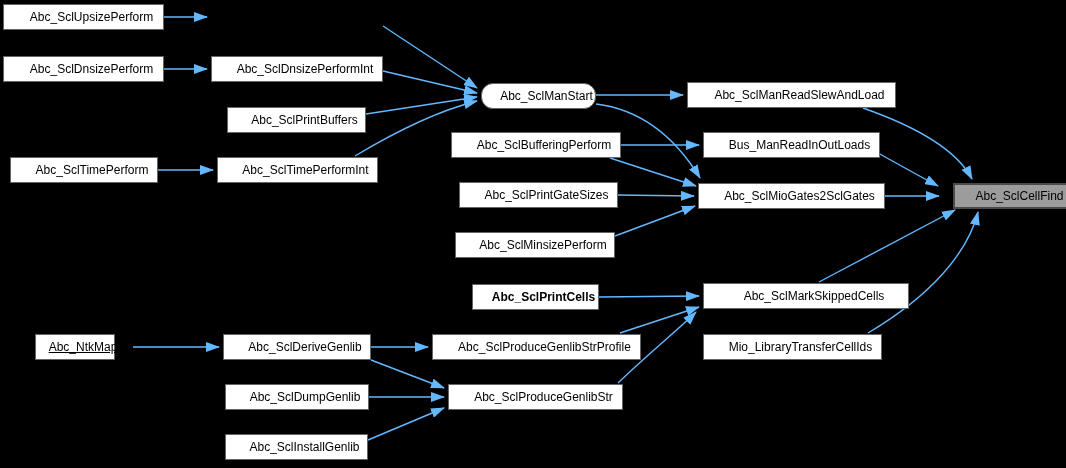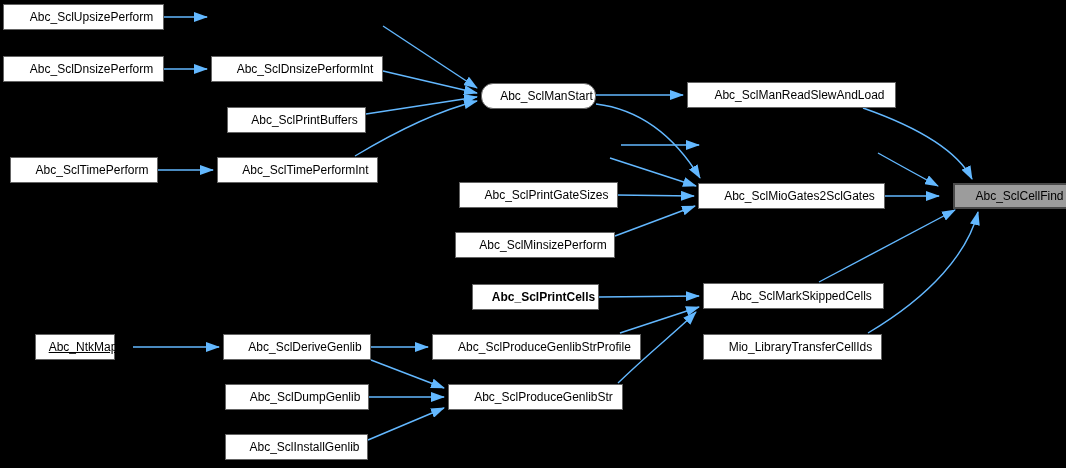--- a/index.html
+++ b/index.html
@@ -70,24 +70,26 @@
       <div class="node" style="left: 3px; top: 56px; width: 161px; height: 26px;">Abc_SclDnsizePerform</div>
       <div class="node" style="left: 10px; top: 157px; width: 148px; height: 26px;">Abc_SclTimePerform</div>
       <div class="node" style="left: 35px; top: 334px; width: 80px; height: 26px; text-decoration: underline;">Abc_NtkMap</div>
       <div class="node" style="left: 211px; top: 56px; width: 172px; height: 26px;">Abc_SclDnsizePerformInt</div>
       <div class="node" style="left: 227px; top: 107px; width: 139px; height: 26px;">Abc_SclPrintBuffers</div>
       <div class="node" style="left: 217px; top: 157px; width: 161px; height: 26px;">Abc_SclTimePerformInt</div>
       <div class="node" style="left: 223px; top: 334px; width: 148px; height: 26px; text-align: center;">Abc_SclDeriveGenlib</div>
       <div class="node" style="left: 225px; top: 434px; width: 143px; height: 26px;">Abc_SclInstallGenlib</div>
       <div class="node" style="left: 225px; top: 384px; width: 144px; height: 26px;">Abc_SclDumpGenlib</div>
       <div class="node" style="left: 481px; top: 83px; width: 115px; height: 26px; border-radius: 12px;">Abc_SclManStart</div>
+      <div class="node" style="left: 451px; top: 132px; width: 170px; height: 26px;">Abc_SclBufferingPerform</div>
       <div class="node" style="left: 459px; top: 182px; width: 159px; height: 26px;">Abc_SclPrintGateSizes</div>
       <div class="node" style="left: 455px; top: 232px; width: 160px; height: 26px;">Abc_SclMinsizePerform</div>
       <div class="node" style="left: 472px; top: 284px; width: 127px; height: 26px; font-weight: bold;">Abc_SclPrintCells</div>
       <div class="node" style="left: 432px; top: 334px; width: 209px; height: 26px;">Abc_SclProduceGenlibStrProfile</div>
       <div class="node" style="left: 448px; top: 384px; width: 175px; height: 26px;">Abc_SclProduceGenlibStr</div>
       <div class="node" style="left: 687px; top: 82px; width: 209px; height: 26px;">Abc_SclManReadSlewAndLoad</div>
+      <div class="node" style="left: 703px; top: 132px; width: 177px; height: 26px;">Bus_ManReadInOutLoads</div>
       <div class="node" style="left: 698px; top: 183px; width: 187px; height: 26px;">Abc_SclMioGates2SclGates</div>
-      <div class="node" style="left: 703px; top: 283px; width: 181px; height: 26px;">Abc_SclMarkSkippedCells</div>
+      <div class="node" style="left: 703px; top: 283px; width: 206px; height: 26px;">Abc_SclMarkSkippedCells</div>
       <div class="node" style="left: 703px; top: 334px; width: 179px; height: 26px;">Mio_LibraryTransferCellIds</div>
       <div class="node highlighted" style="left: 943px; top: 183px; width: 117px; height: 26px; margin-left: 10px;">Abc_SclCellFind</div>
     </div>
 </div>
 
 </body></html>

